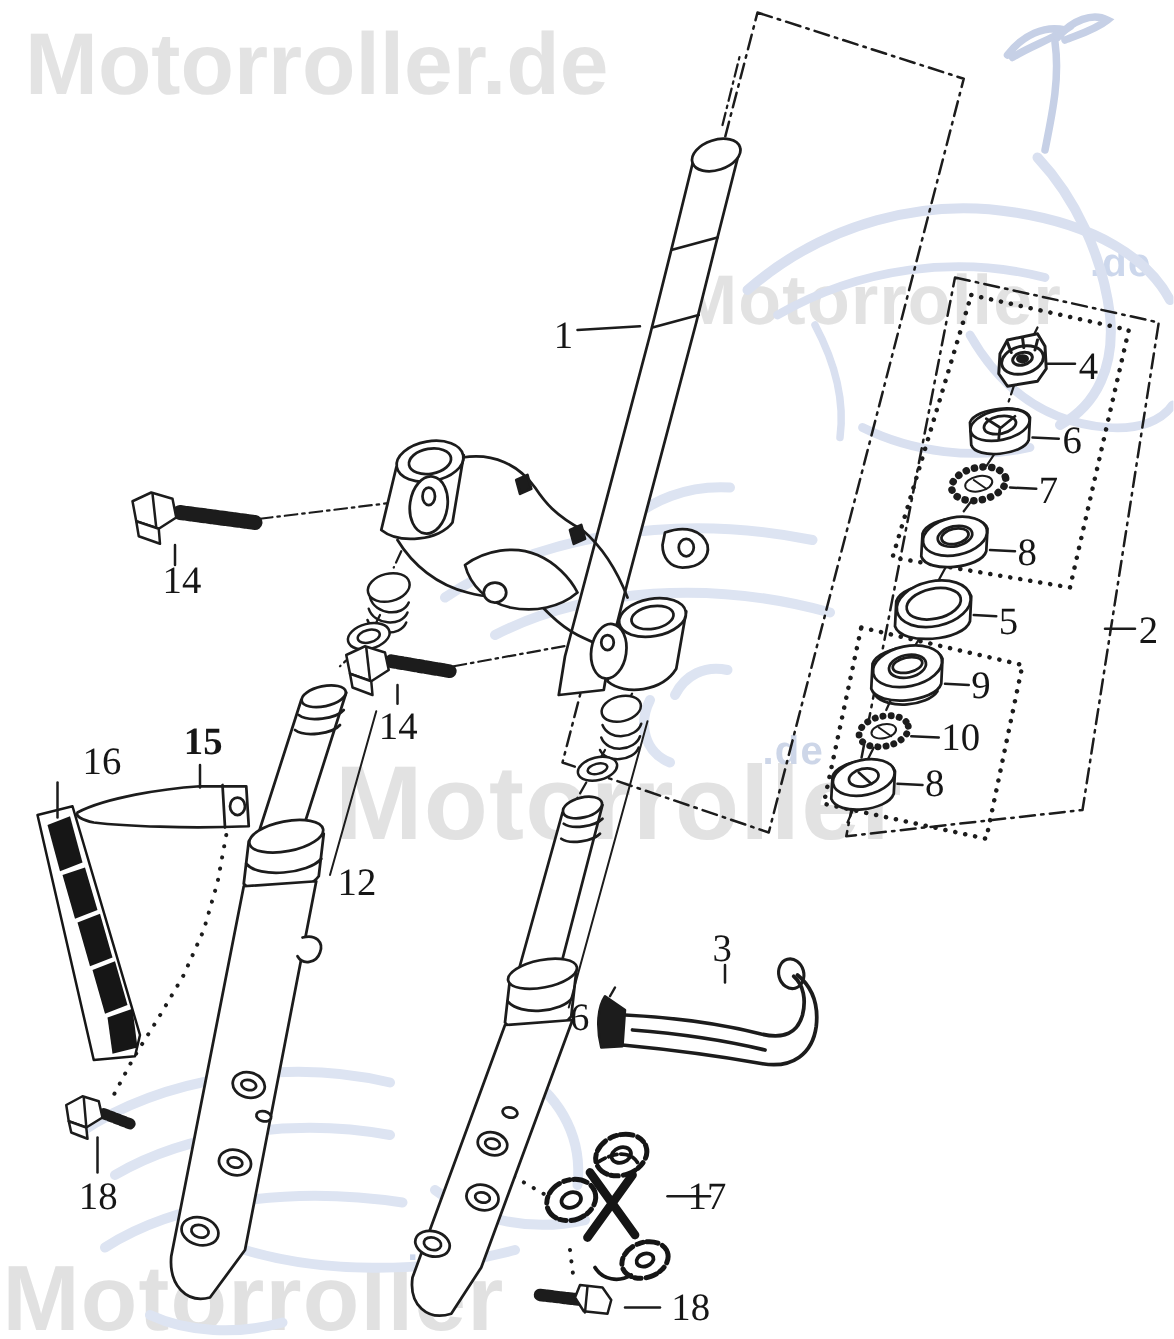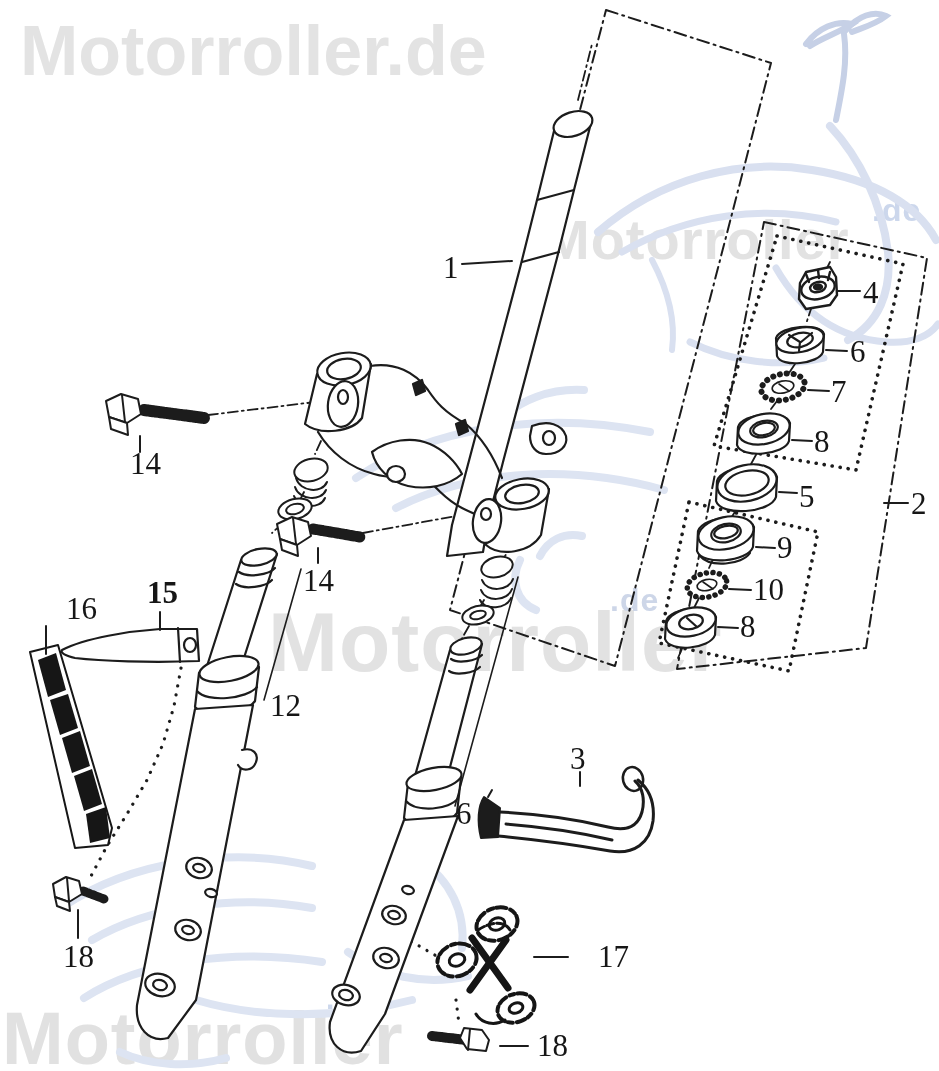--- a/index.html
+++ b/index.html
@@ -340,17 +340,17 @@
   <div class="callout" style="left:814px;top:426px;">8</div>
   <div class="callout" style="left:777px;top:532px;">9</div>
   <div class="callout" style="left:753px;top:574px;">10</div>
   <div class="callout" style="left:740px;top:611px;">8</div>
   <div class="callout" style="left:270px;top:690px;">12</div>
   <div class="callout" style="left:456px;top:798px;">6</div>
   <div class="callout" style="left:130px;top:448px;">14</div>
   <div class="callout" style="left:303px;top:565px;">14</div>
   <div class="callout" style="left:147px;top:577px;font-weight:bold;">15</div>
   <div class="callout" style="left:26px;top:593px;margin-left:40px;">16</div>
-  <div class="callout" style="left:598px;top:941px;">17</div>
+  <div class="callout" style="left:550px;top:941px;">17</div>
   <div class="callout" style="left:63px;top:941px;">18</div>
   <div class="callout" style="left:537px;top:1030px;">18</div>
 
 </div>
 
 </body></html>

